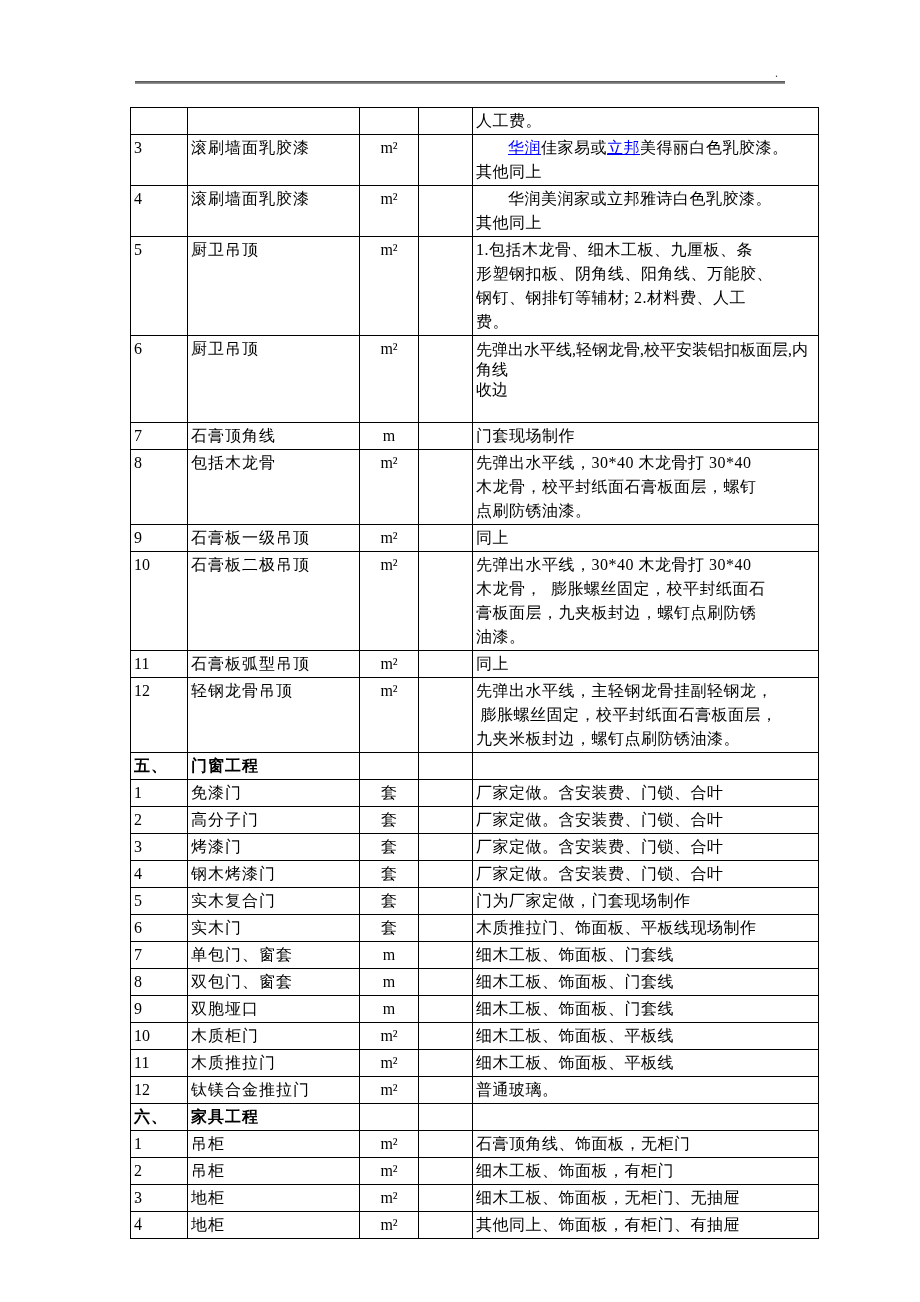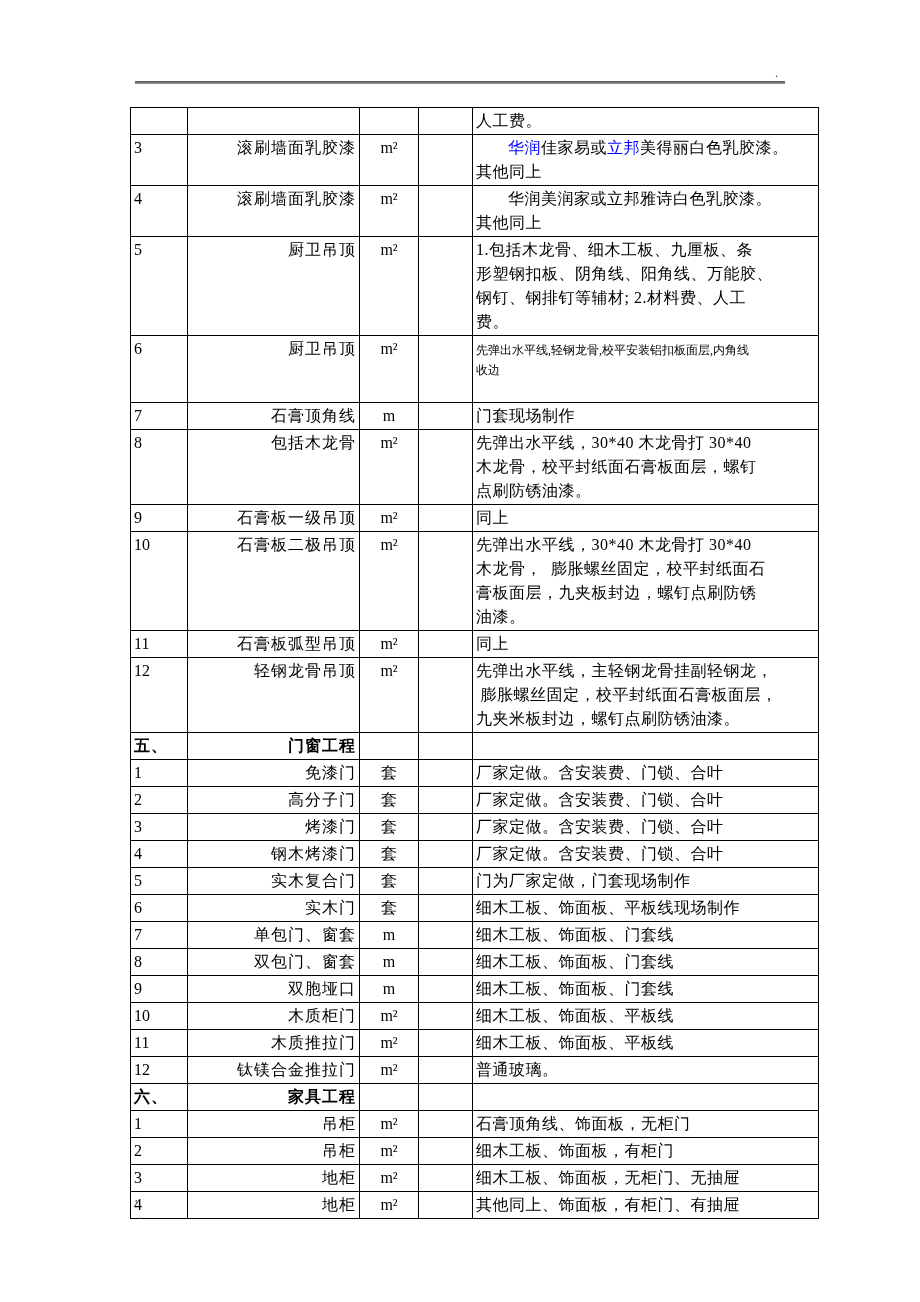--- a/index.html
+++ b/index.html
@@ -51,42 +51,43 @@
   }
   table.price-table td {
     border: 1px solid #000000;
     vertical-align: top;
     padding: 1px 3px;
     font-size: 16px;
     line-height: 24px;
     overflow: hidden;
   }
   td.c-no   { padding-left: 8px;  font-size: 17px; }
-  td.c-name { padding-left: 13px; letter-spacing: 1px; text-align: right; }
+  td.c-name { padding-left: 13px; letter-spacing: 1px; }
   td.c-unit { text-align: center; padding-left: 0; padding-right: 0; }
   td.c-qty  { }
   td.c-remark {
     padding-left: 9px;
     padding-right: 3px;
     white-space: pre-wrap;
     letter-spacing: 0.5px;
   }
   tr.k-cont td { height: 23px; }
   tr.k-normal td.c-remark, tr.k-normal td { min-height: 23px; }
   tr.k-small td.c-remark {
-    font-size: 12px;
+    font-size: 16px;
     line-height: 20px;
     padding-top: 4px;
     padding-bottom: 22px;
     letter-spacing: 0;
   }
   tr.k-section td { font-weight: bold; height: 22px; letter-spacing: 1px; }
   tr.indent td.c-remark { text-indent: 2em; }
   a.doclink {
     color: #0000ff;
+    text-decoration: underline;
     cursor: pointer;
   }
 </style>
 </head>
 <body>
 
 <div class="page">
 
   <div class="header-rule"></div>
 
@@ -231,21 +232,21 @@
           <td class="c-name">实木复合门</td>
           <td class="c-unit">套</td>
           <td class="c-qty"></td>
           <td class="c-remark">门为厂家定做，门套现场制作</td>
         </tr>
         <tr class="k-normal">
           <td class="c-no">6</td>
           <td class="c-name">实木门</td>
           <td class="c-unit">套</td>
           <td class="c-qty"></td>
-          <td class="c-remark">细木工板、饰面板、平板线现场制作</td>
+          <td class="c-remark">木质推拉门、饰面板、平板线现场制作</td>
         </tr>
         <tr class="k-normal">
           <td class="c-no">7</td>
           <td class="c-name">单包门、窗套</td>
           <td class="c-unit">m</td>
           <td class="c-qty"></td>
           <td class="c-remark">细木工板、饰面板、门套线</td>
         </tr>
         <tr class="k-normal">
           <td class="c-no">8</td>

